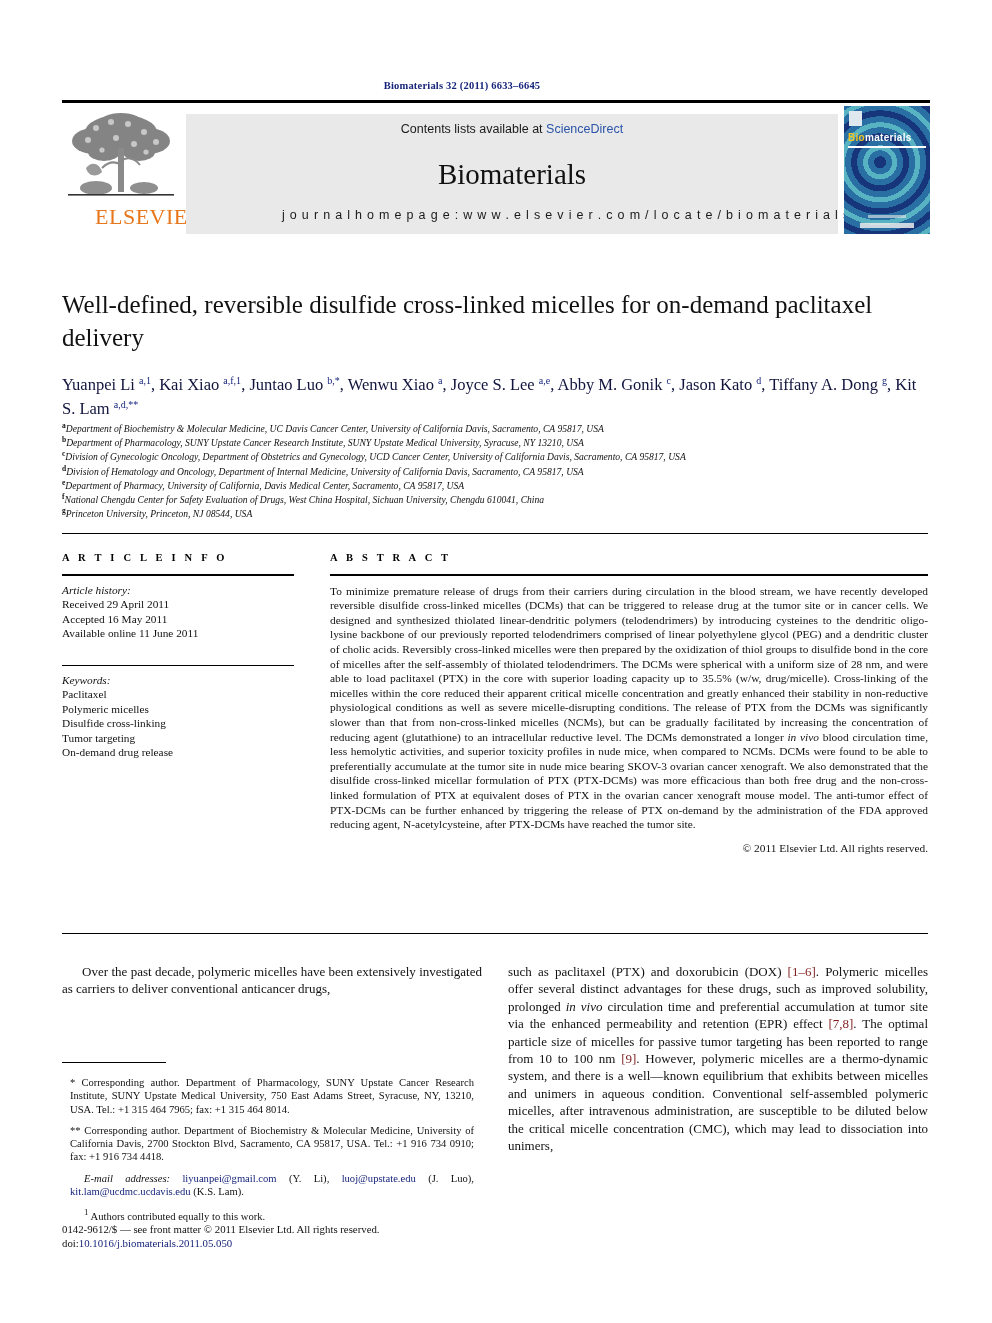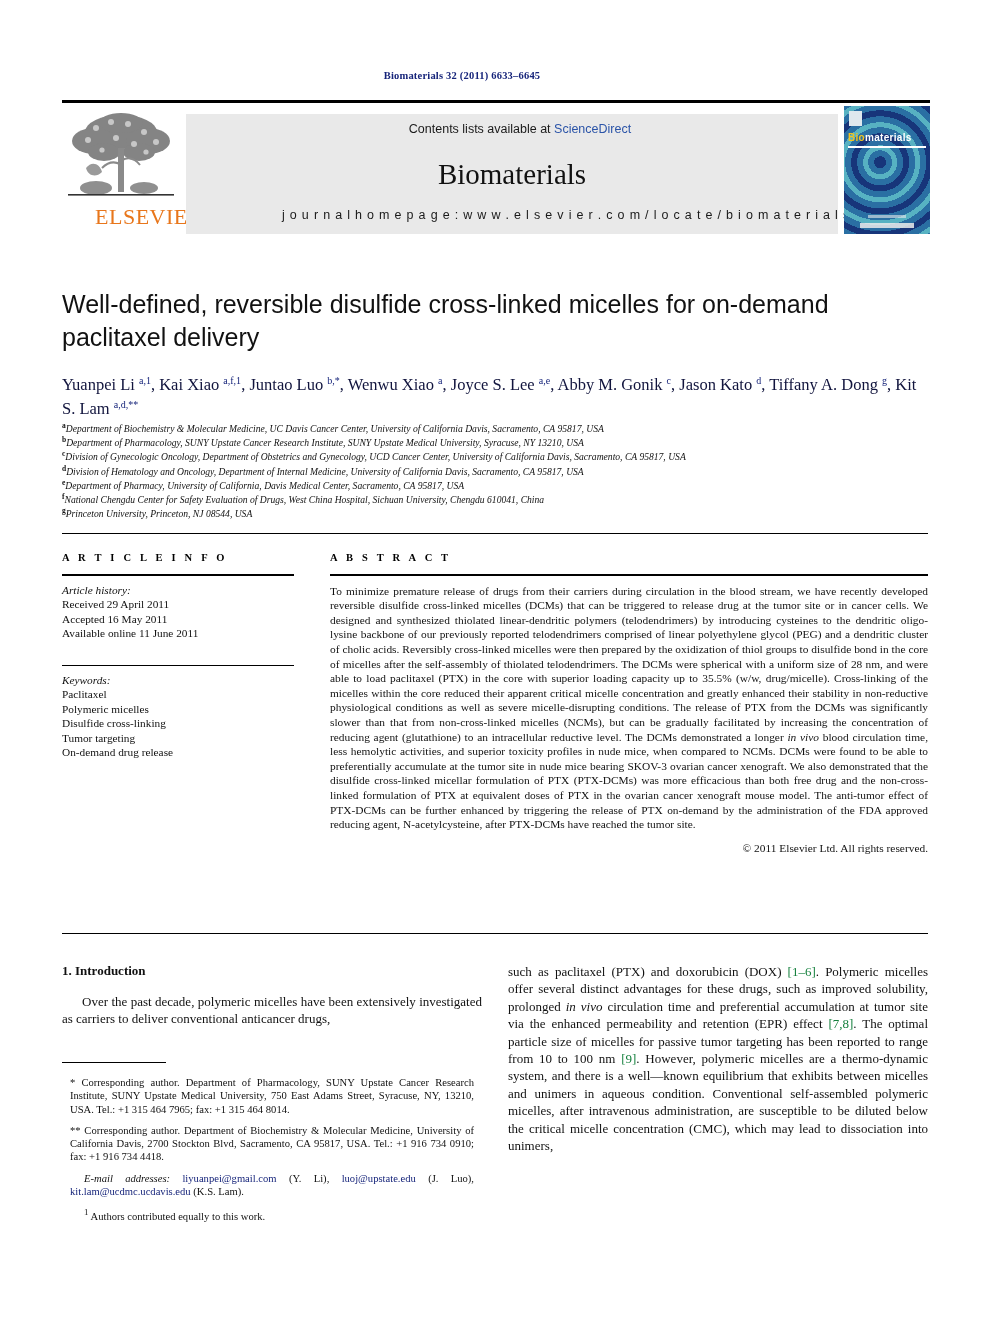--- a/index.html
+++ b/index.html
@@ -18,21 +18,21 @@
   .page {
     position: absolute;
     left: 0; top: 0;
     width: 992px;
     height: 1323px;
   }
 
   
   .running-head {
     position: absolute;
-    left: 0; top: 70px;
+    left: 0; top: 80px;
     width: 924px;
     text-align: center;
     font-size: 10.5px;
     font-weight: bold;
     color: #16247a;
     letter-spacing: 0.2px;
     font-family: "Liberation Serif", serif;
   }
 
   
@@ -82,21 +82,20 @@
     background: #e9e9e9;
   }
   .contents-line {
     position: absolute;
     left: 0; top: 8px;
     width: 652px;
     text-align: center;
     font-family: "Liberation Sans", sans-serif;
     font-size: 12.5px;
     color: #1a1a1a;
-    padding-left: 8px;
   }
   .contents-line .sd {
     color: #2b54a8;
   }
   .journal-name {
     position: absolute;
     left: 0; top: 44px;
     width: 652px;
     text-align: center;
     font-family: "Liberation Serif", serif;
@@ -171,21 +170,21 @@
     width: 38px; height: 3px;
     background: rgba(235,235,235,0.6);
     z-index: 3;
   }
 
   
   .article-title {
     position: absolute;
     left: 62px; top: 288px;
     width: 862px;
-    font-family: Liberation Sans, sans-serif;
+    font-family: Liberation Serif, serif;
     font-size: 25px;
     line-height: 33px;
     color: #111;
   }
 
   
   .authors {
     position: absolute;
     left: 62px; top: 373px;
     width: 866px;
@@ -319,21 +318,21 @@
   .body-par {
     font-family: "Liberation Serif", serif;
     font-size: 13px;
     line-height: 17.4px;
     text-align: justify;
     color: #111;
     margin: 0;
   }
   .body-par.indent { text-indent: 20px; }
   .body-par i { font-style: italic; }
-  .ref { color: #15803d; }
+  .ref { color: #7f1d1d; }
 
   .footnote-rule {
     position: absolute;
     left: 62px; top: 1062px;
     width: 104px;
     height: 1px;
     background: #000;
   }
   .footnotes {
     position: absolute;
@@ -464,30 +463,33 @@
   </div>
 
   <div class="abstract-col">
     <div class="sechead">A B S T R A C T</div>
     <div class="abs-rule"></div>
     <div class="abstract-text">To minimize premature release of drugs from their carriers during circulation in the blood stream, we have recently developed reversible disulfide cross-linked micelles (DCMs) that can be triggered to release drug at the tumor site or in cancer cells. We designed and synthesized thiolated linear-dendritic polymers (telodendrimers) by introducing cysteines to the dendritic oligo-lysine backbone of our previously reported telodendrimers comprised of linear polyethylene glycol (PEG) and a dendritic cluster of cholic acids. Reversibly cross-linked micelles were then prepared by the oxidization of thiol groups to disulfide bond in the core of micelles after the self-assembly of thiolated telodendrimers. The DCMs were spherical with a uniform size of 28 nm, and were able to load paclitaxel (PTX) in the core with superior loading capacity up to 35.5% (w/w, drug/micelle). Cross-linking of the micelles within the core reduced their apparent critical micelle concentration and greatly enhanced their stability in non-reductive physiological conditions as well as severe micelle-disrupting conditions. The release of PTX from the DCMs was significantly slower than that from non-cross-linked micelles (NCMs), but can be gradually facilitated by increasing the concentration of reducing agent (glutathione) to an intracellular reductive level. The DCMs demonstrated a longer <i>in vivo</i> blood circulation time, less hemolytic activities, and superior toxicity profiles in nude mice, when compared to NCMs. DCMs were found to be able to preferentially accumulate at the tumor site in nude mice bearing SKOV-3 ovarian cancer xenograft. We also demonstrated that the disulfide cross-linked micellar formulation of PTX (PTX-DCMs) was more efficacious than both free drug and the non-cross-linked formulation of PTX at equivalent doses of PTX in the ovarian cancer xenograft mouse model. The anti-tumor effect of PTX-DCMs can be further enhanced by triggering the release of PTX on-demand by the administration of the FDA approved reducing agent, N-acetylcysteine, after PTX-DCMs have reached the tumor site.</div>
     <div class="copyright">© 2011 Elsevier Ltd. All rights reserved.</div>
   </div>
 
   <div class="col-left">
-    <div class="section-title">1.  Introduction</div>
     <p class="body-par indent">Over the past decade, polymeric micelles have been extensively investigated as carriers to deliver conventional anticancer drugs,</p>
   </div>
 
   <div class="col-right">
     <p class="body-par">such as paclitaxel (PTX) and doxorubicin (DOX) <span class="ref">[1–6]</span>. Polymeric micelles offer several distinct advantages for these drugs, such as improved solubility, prolonged <i>in vivo</i> circulation time and preferential accumulation at tumor site via the enhanced permeability and retention (EPR) effect <span class="ref">[7,8]</span>. The optimal particle size of micelles for passive tumor targeting has been reported to range from 10 to 100 nm <span class="ref">[9]</span>. However, polymeric micelles are a thermo-dynamic system, and there is a well—known equilibrium that exhibits between micelles and unimers in aqueous condition. Conventional self-assembled polymeric micelles, after intravenous administration, are susceptible to be diluted below the critical micelle concentration (CMC), which may lead to dissociation into unimers,</p>
   </div>
 
   <div class="footnote-rule"></div>
   <div class="footnotes">
     <p><span class="fn-mark">*</span> Corresponding author. Department of Pharmacology, SUNY Upstate Cancer Research Institute, SUNY Upstate Medical University, 750 East Adams Street, Syracuse, NY, 13210, USA. Tel.: +1 315 464 7965; fax: +1 315 464 8014.</p>
     <p><span class="fn-mark">**</span> Corresponding author. Department of Biochemistry &amp; Molecular Medicine, University of California Davis, 2700 Stockton Blvd, Sacramento, CA 95817, USA. Tel.: +1 916 734 0910; fax: +1 916 734 4418.</p>
     <p style="text-indent:14px"><span class="it">E-mail addresses:</span> <span class="email">liyuanpei@gmail.com</span> (Y. Li), <span class="email">luoj@upstate.edu</span> (J. Luo), <span class="email">kit.lam@ucdmc.ucdavis.edu</span> (K.S. Lam).</p>
     <p style="text-indent:14px"><sup>1</sup>  Authors contributed equally to this work.</p>
   </div>
 
+  <div class="imprint">
+    <div>0142-9612/$ — see front matter © 2011 Elsevier Ltd. All rights reserved.</div>
+    <div><span>doi:</span><span class="doi-link">10.1016/j.biomaterials.2011.05.050</span></div>
+  </div>
 
 </div>
 
 </body></html>

